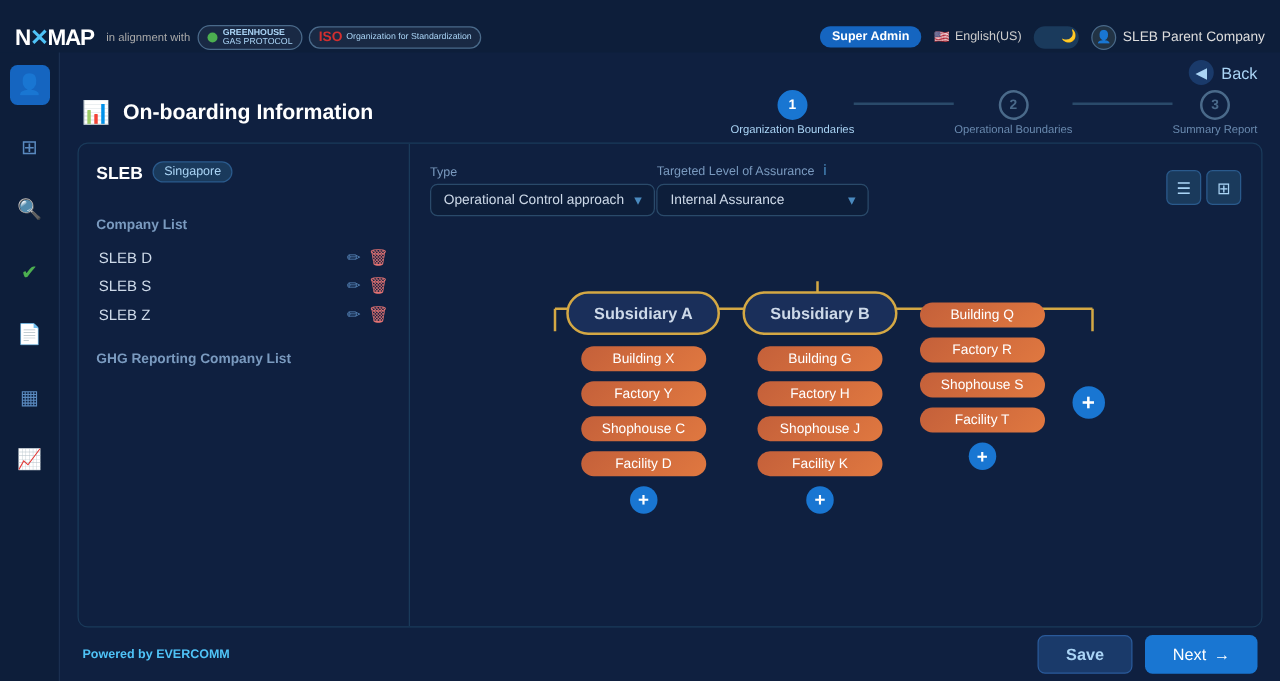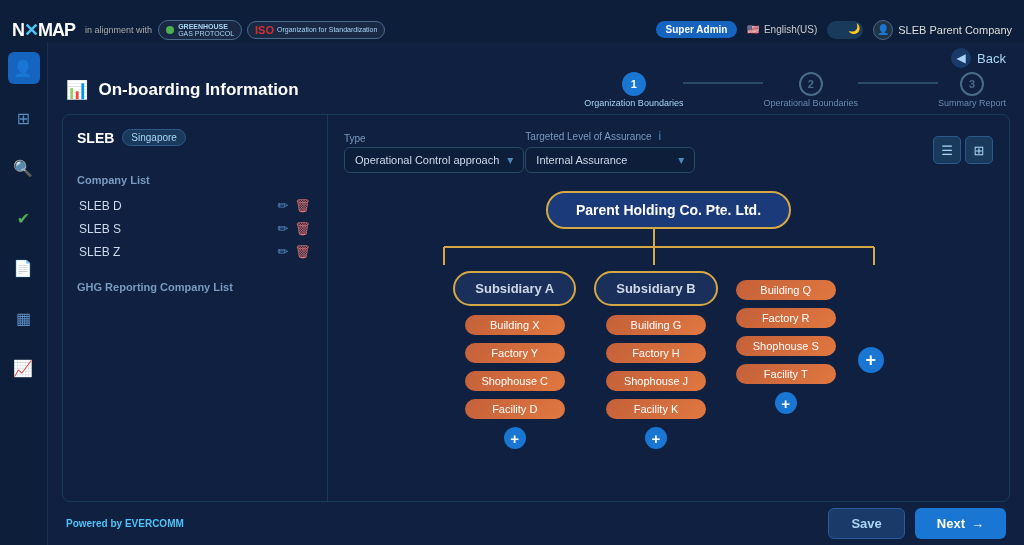--- a/index.html
+++ b/index.html
@@ -456,21 +456,21 @@
       font-weight: 600;
     }
     .next-btn {
       background: #1976d2;
       border: none;
       color: #fff;
       border-radius: 6px;
       padding: 7px 22px;
       font-size: 13px;
       cursor: pointer;
-      font-weight: 700;
+      font-weight: 400;
       display: flex;
       align-items: center;
       gap: 6px;
     }
 
     
     .org-wrapper {
       width: 100%;
       height: 100%;
       display: flex;
@@ -623,21 +623,20 @@
 
           <line x1="100" y1="60" x2="530" y2="60" stroke="#d4a844" stroke-width="2"></line>
 
           <line x1="100" y1="60" x2="100" y2="78" stroke="#d4a844" stroke-width="2"></line>
           <line x1="310" y1="60" x2="310" y2="78" stroke="#d4a844" stroke-width="2"></line>
           <line x1="530" y1="60" x2="530" y2="78" stroke="#d4a844" stroke-width="2"></line>
         </svg>
 
         <div class="org-wrapper">
 
-          <div class="parent-node">Parent Holding Co. Pte. Ltd.</div>
 
           <div style="height:42px;"></div>
 
           <div style="display:flex;gap:18px;align-items:flex-start;position:relative;">
 
             <div class="subsidiary-col">
               <div class="subsidiary-node">Subsidiary A</div>
               <div class="children-list">
                 <div class="child-node">Building X</div>
                 <div class="child-node">Factory Y</div>

